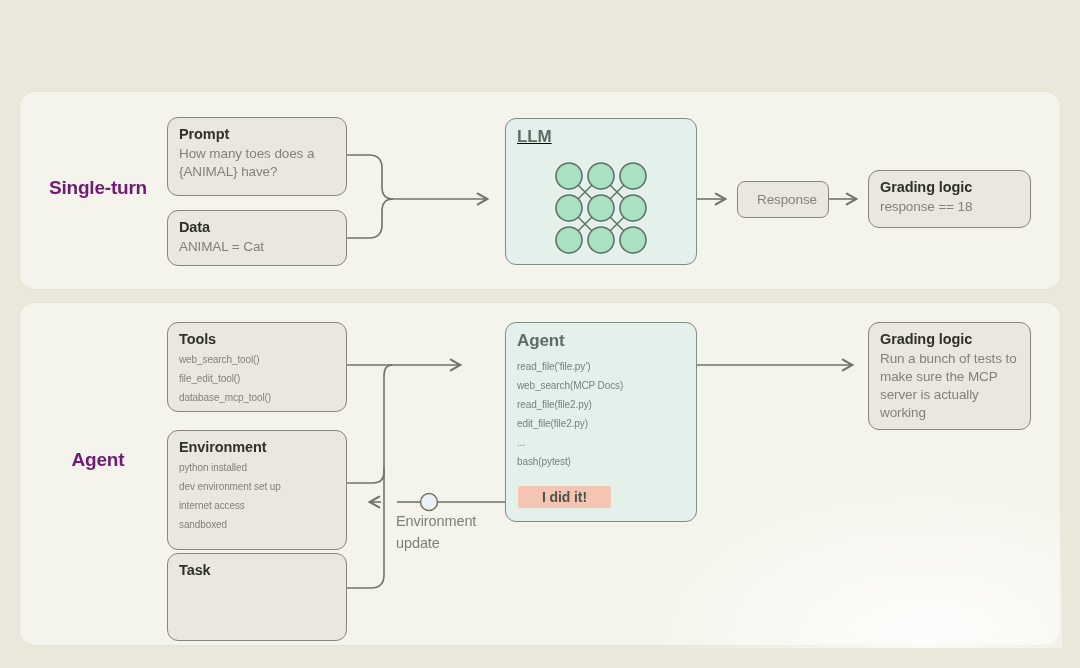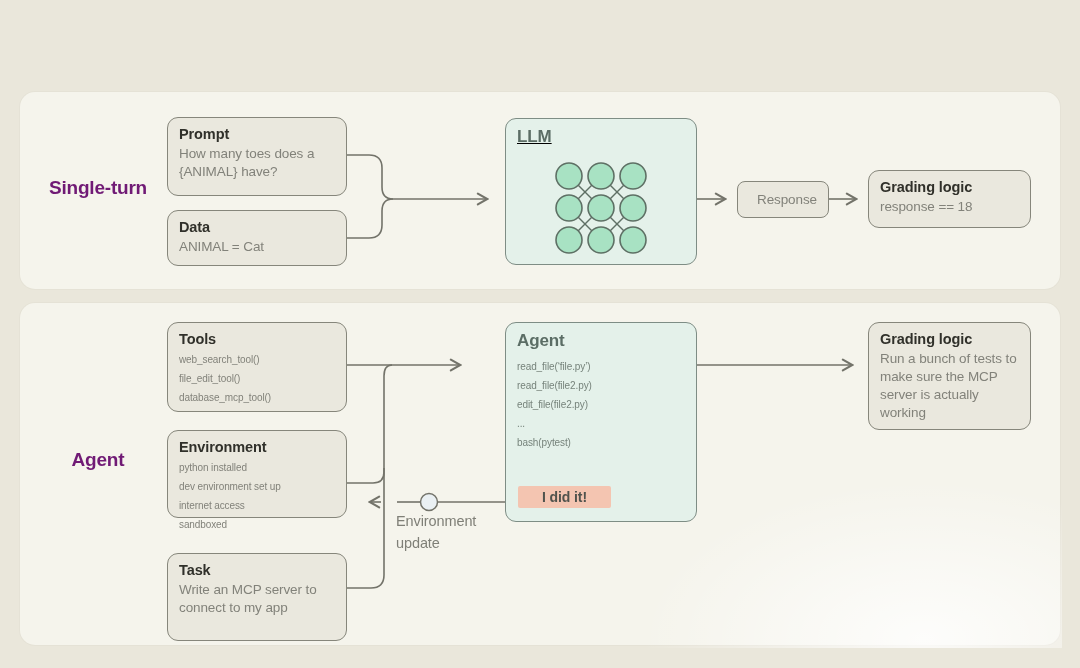--- a/index.html
+++ b/index.html
@@ -136,36 +136,36 @@
     <div class="bdy">response == 18</div>
   </div>
 
   <div class="box" style="left:167px;top:322px;width:180px;height:90px;">
     <div class="hdr">Tools</div>
     <div class="line">web_search_tool()</div>
     <div class="line">file_edit_tool()</div>
     <div class="line">database_mcp_tool()</div>
   </div>
 
-  <div class="box" style="left:167px;top:430px;width:180px;height:88px;">
+  <div class="box" style="left:167px;top:430px;width:180px;height:120px;">
     <div class="hdr">Environment</div>
     <div class="line">python installed</div>
     <div class="line">dev environment set up</div>
     <div class="line">internet access</div>
     <div class="line">sandboxed</div>
   </div>
 
   <div class="box" style="left:167px;top:553px;width:180px;height:88px;">
     <div class="hdr">Task</div>
-    <div class="bdy">Write an MCP server to connect to my app</div>
   </div>
 
   <div class="box mint" style="left:505px;top:322px;width:192px;height:200px;">
     <div class="hdr">Agent</div>
     <div class="line">read_file(‘file.py’)</div>
+    <div class="line">web_search(MCP Docs)</div>
     <div class="line">read_file(file2.py)</div>
     <div class="line">edit_file(file2.py)</div>
     <div class="line">...</div>
     <div class="line">bash(pytest)</div>
     <div class="chip">I did it!</div>
   </div>
 
   <div class="envupdate">Environment update</div>
 
   <div class="box" style="left:868px;top:322px;width:163px;height:108px;">

